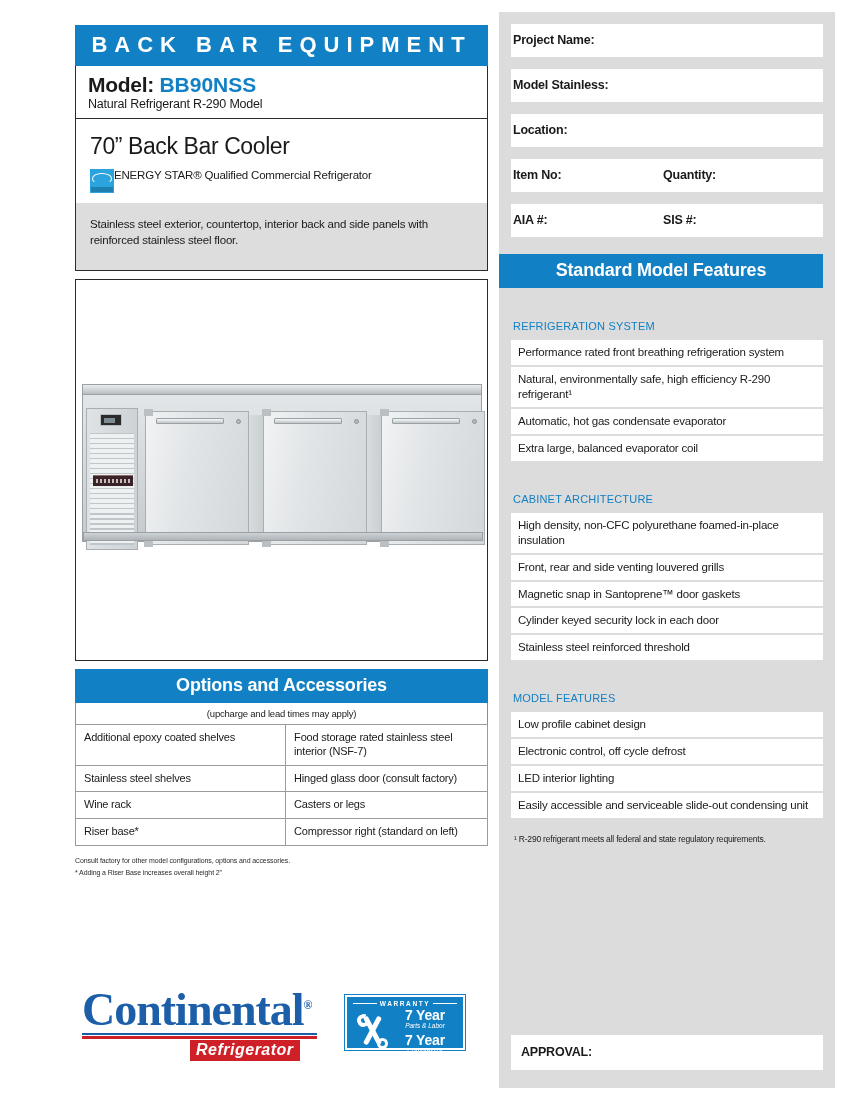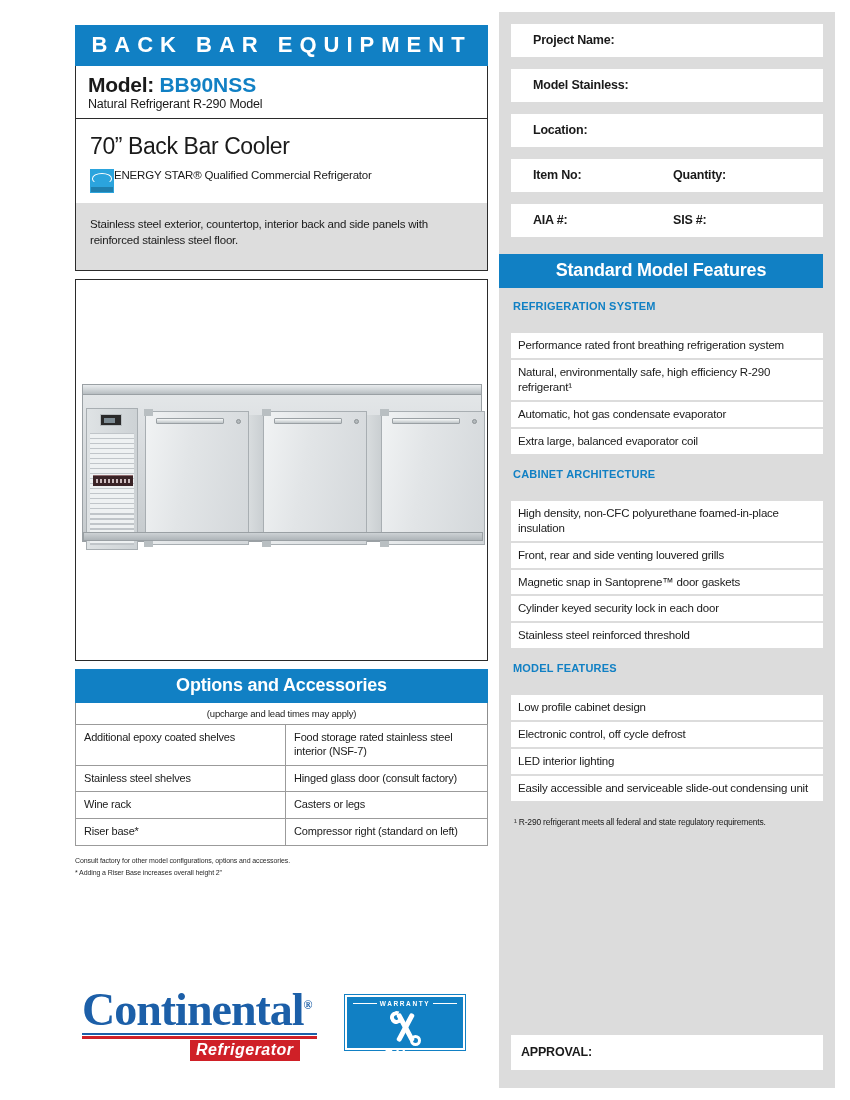--- a/index.html
+++ b/index.html
@@ -207,21 +207,21 @@
     color: #ffffff;
   }
   .warr-top {
     display: flex; align-items: center; gap: 3px;
     padding: 3px 6px 0 6px;
   }
   .warr-top .rule { flex: 1; height: 1px; background: #ffffff; }
   .warr-top .wlabel {
     font-size: 6.5px; font-weight: bold; letter-spacing: 1.6px;
   }
-  .warr-body { display: flex; align-items: center; padding: 1px 5px 0 5px; flex-direction: column; }
+  .warr-body { display: flex; align-items: center; padding: 1px 5px 0 5px; }
   .warr-icon { width: 40px; height: 40px; position: relative; flex: 0 0 auto; }
   .warr-icon .tool-a, .warr-icon .tool-b {
     position: absolute; left: 18px; top: 4px; width: 5px; height: 31px;
     background: #ffffff; border-radius: 2px;
   }
   .warr-icon .tool-a { transform: rotate(28deg); }
   .warr-icon .tool-b { transform: rotate(-28deg); }
   .warr-icon .head-a {
     position: absolute; left: 5px; top: 3px; width: 13px; height: 13px;
     border: 4px solid #ffffff; border-radius: 50%;
@@ -238,39 +238,40 @@
 
   
   .right-col {
     position: absolute; left: 499px; top: 12px;
     width: 336px; height: 1076px;
     background: #dcdcdc;
   }
   .field {
     background: #ffffff;
     margin: 12px 12px 0 12px;
-    padding: 9px 10px 10px 22px;
+    padding: 9px 10px 10px 2px;
     font-size: 12.5px; font-weight: bold;
     letter-spacing: -0.2px;
     display: flex;
   }
   .field .f-a { width: 50%; }
   .field .f-b { width: 50%; }
 
   .sec-title {
     background: #1180c4; color: #ffffff;
     margin: 17px 12px 0 0;
     font-size: 18px; font-weight: bold; text-align: center;
     padding: 6px 0 7px 0; letter-spacing: -0.2px;
   }
   .group { margin: 0 12px; }
   .group-head {
-    color: #1180c4; font-size: 11px; font-weight: bold;
+    color: #1180c4; font-size: 11px; font-weight: normal;
     letter-spacing: 0.2px;
-    padding: 12px 2px 21px 2px;
+    padding: 12px 2px 8px 2px;
+    margin-top: 20px;
   }
   .feat {
     background: #ffffff;
     font-size: 11.5px;
     padding: 5px 7px 5px 7px;
     margin-bottom: 2px;
     line-height: 1.3;
     letter-spacing: -0.2px;
   }
   .footnote {

